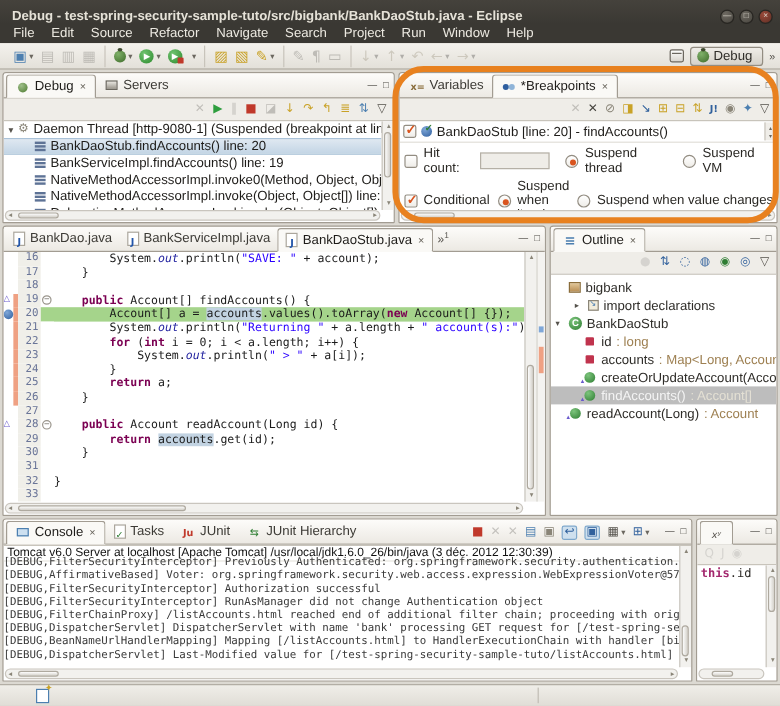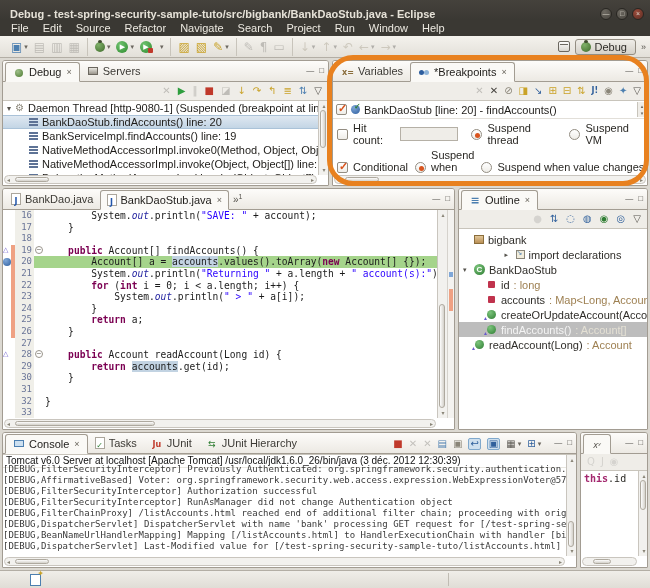--- a/index.html
+++ b/index.html
@@ -473,20 +473,24 @@
 </div>
 
 <div class="orange-ring"></div>
 
 <div class="view" style="left:2px;top:188px;width:453px;height:242px;">
   <div class="vtabs etabs" id="editor-tabs">
       <div class="tab">
         <span class="ticon ticon-java"></span>
         <span class="tlabel">BankDao.java</span>
       </div>
+      <div class="tab">
+        <span class="ticon ticon-java"></span>
+        <span class="tlabel">BankServiceImpl.java</span>
+      </div>
       <div class="tab active">
         <span class="ticon ticon-java"></span>
         <span class="tlabel">BankDaoStub.java</span>
         <span class="tclose">×</span>
       </div>
       <span class="tab-overflow">»<sup>1</sup></span>
     </div>
   <div class="minmax">
     <span>—</span>
     <span>□</span>
@@ -681,21 +685,21 @@
       <span class="tbi">
         <span class="g" style="color: rgb(85, 82, 76); font-size: 10px;">▽</span>
       </span>
     </div>
   <div class="vbody" style="position:absolute;left:0;top:39px;right:0;bottom:0;padding-top:3px;" id="outline-body">
       <div class="orow" style="padding-left: 4px;">
         <span class="oarrow"></span>
         <span class="oicon oicon-package"></span>
         <span class="olabel">bigbank</span>
       </div>
-      <div class="orow" style="padding-left: 20px; justify-content: center;">
+      <div class="orow" style="padding-left: 20px;">
         <span class="oarrow">▸</span>
         <span class="oicon oicon-imports"></span>
         <span class="olabel">import declarations</span>
       </div>
       <div class="orow" style="padding-left: 4px;">
         <span class="oarrow">▾</span>
         <span class="oicon oicon-class">C</span>
         <span class="olabel">BankDaoStub</span>
       </div>
       <div class="orow" style="padding-left: 16px;">

